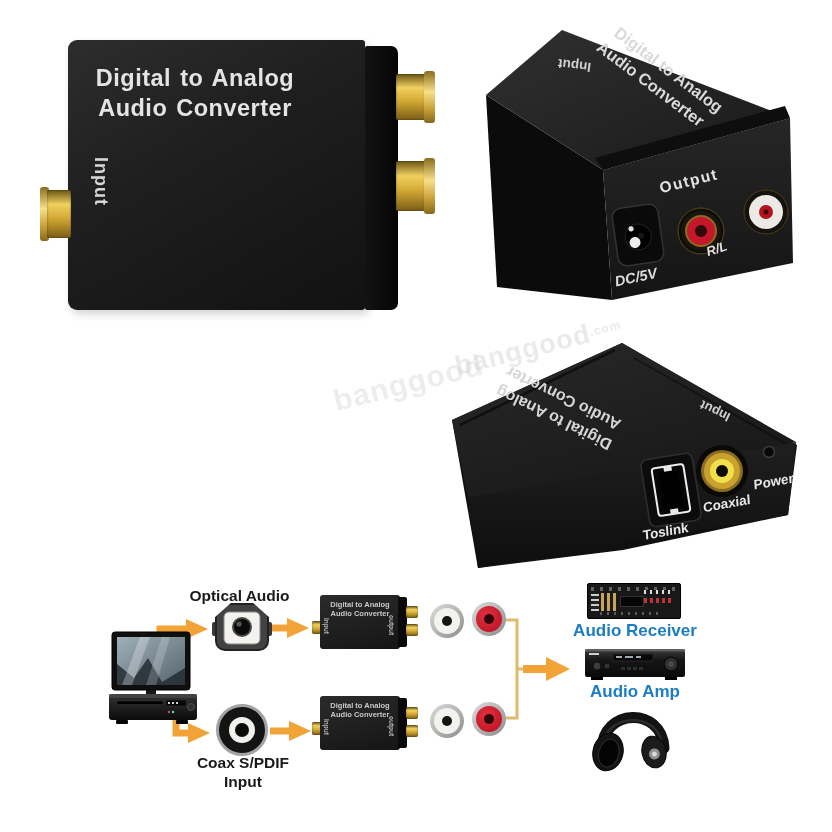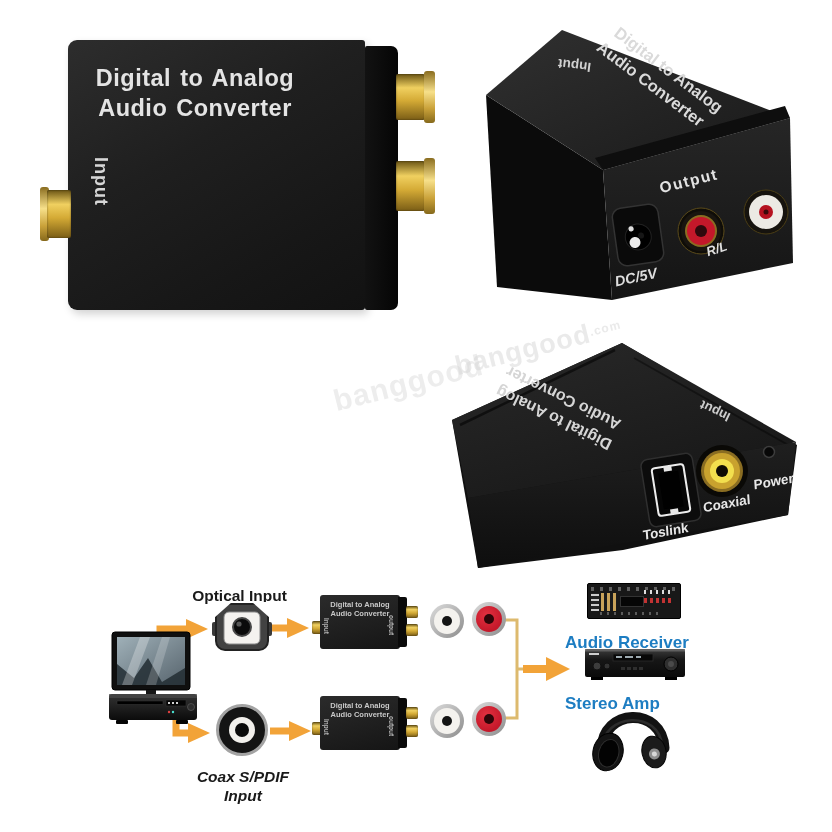--- a/index.html
+++ b/index.html
@@ -31,21 +31,21 @@
   .rca-outer{position:absolute;width:34px;height:34px;border-radius:50%;
              background:linear-gradient(135deg,#dcdcdc,#8c8c8c);}
   .rca-mid{position:absolute;inset:4px;border-radius:50%;}
   .rca-mid.white{background:#f4f2ee;}
   .rca-mid.red{background:radial-gradient(circle at 40% 35%,#e23140,var(--rca-red,#C4182A) 70%);}
   .rca-dot{position:absolute;inset:12px;border-radius:50%;background:#141414;}
   
   .coax-outer{border-radius:50%;background:#141414;border:3px solid #a3a3a3;box-sizing:border-box;}
   .circle{border-radius:50%;}
   
-  .blue-label{color:var(--label-blue,#1D7DC2);font-weight:bold;font-size:17px;text-align:left;margin-top:12px;}
+  .blue-label{color:var(--label-blue,#1D7DC2);font-weight:bold;font-size:17px;text-align:center;}
   .black-label{color:#1a1a1a;font-weight:bold;font-size:15.5px;text-align:center;line-height:19px;}
   .wm{font-weight:bold;letter-spacing:1px;white-space:nowrap;}
 </style>
 </head>
 <body>
 
 <div class="canvas">
 
   <div class="abs wm" style="left:330px;top:385px;transform:rotate(-14deg);transform-origin:left top;
               font-size:30px;color:rgba(140,140,140,0.16);z-index:1;">banggood</div>
@@ -222,36 +222,36 @@
       <rect x="62" y="14" width="2" height="2" fill="#cfcfcf"></rect>
       <rect x="66" y="14" width="2" height="2" fill="#cfcfcf"></rect>
       <rect x="70" y="14" width="2" height="2" fill="#cfcfcf"></rect>
       <circle cx="85" cy="19" r="3.5" fill="#2e2e2e" stroke="#555" stroke-width="0.8"></circle>
       <circle cx="63" cy="24" r="1.2" fill="#e04040"></circle>
       <circle cx="67" cy="24" r="1.2" fill="#49e0d0"></circle>
       <rect x="10" y="32" width="12" height="4" rx="1" fill="#050505"></rect>
       <rect x="70" y="32" width="12" height="4" rx="1" fill="#050505"></rect>
     </svg>
 
-    <div class="abs black-label" style="left:182px;top:11px;width:115px;">Optical Input</div>
+    <div class="abs black-label" style="left:182px;top:11px;width:115px;">Optical Audio</div>
     <svg class="abs" style="left:212px;top:25px;" width="60" height="56" viewBox="0 0 60 56">
       <rect x="0" y="22" width="6" height="14" rx="2" fill="#3a3a3a"></rect>
       <rect x="54" y="22" width="6" height="14" rx="2" fill="#3a3a3a"></rect>
       <rect x="4" y="4" width="52" height="46" rx="9" fill="#424242" stroke="#222" stroke-width="2"></rect>
       <polygon points="2,2 20,2 2,18" fill="#ffffff"></polygon>
       <polygon points="58,2 40,2 58,18" fill="#ffffff"></polygon>
       <rect x="12" y="12" width="36" height="32" rx="5" fill="#f4f2ef" stroke="#8a8a8a" stroke-width="1"></rect>
       <circle cx="30" cy="27" r="9" fill="#0b0b0b" stroke="#474747" stroke-width="2"></circle>
       <circle cx="27" cy="24" r="2.6" fill="#6a6a6a" opacity="0.8"></circle>
     </svg>
 
     <div class="abs coax-outer" style="left:216px;top:129px;width:52px;height:52px;"></div>
     <div class="abs circle" style="left:229px;top:142px;width:26px;height:26px;background:#f2f0ec;"></div>
     <div class="abs circle" style="left:235px;top:148px;width:14px;height:14px;background:#0a0a0a;"></div>
-    <div class="abs black-label" style="left:180px;top:192px;width:126px;font-style:italic;">
+    <div class="abs black-label" style="left:180px;top:178px;width:126px;">
       <div>Coax S/PDIF</div>
       <div>Input</div>
     </div>
 
     <div class="abs mini" style="left:312px;top:20px;">
       <div class="abs gold" style="left:0;top:26px;width:10px;height:13px;"></div>
       <div class="mini-body"></div>
       <div class="mini-strip"></div>
       <div class="mini-title">
         <div>Digital to Analog</div>
@@ -324,21 +324,21 @@
       <circle cx="24" cy="19" r="3" fill="#333" stroke="#111"></circle>
       <circle cx="88" cy="17" r="7" fill="#2f2f2f" stroke="#000"></circle>
       <circle cx="88" cy="17" r="3" fill="#4a4a4a"></circle>
       <rect x="38" y="20" width="4" height="3" fill="#2e2e2e"></rect>
         <rect x="44" y="20" width="4" height="3" fill="#2e2e2e"></rect>
       <rect x="50" y="20" width="4" height="3" fill="#2e2e2e"></rect>
         <rect x="56" y="20" width="4" height="3" fill="#2e2e2e"></rect>
       <rect x="8" y="30" width="12" height="3" fill="#000"></rect>
         <rect x="82" y="30" width="12" height="3" fill="#000"></rect>
     </svg>
-    <div class="abs blue-label" style="left:565px;top:107px;width:140px;">Stereo Amp</div>
+    <div class="abs blue-label" style="left:565px;top:107px;width:140px;">Audio Amp</div>
 
     <svg class="abs" style="left:588px;top:119px;" width="90" height="80" viewBox="0 0 90 80">
       <path d="M14,56 C14,14 74,12 76,54" fill="none" stroke="#121212" stroke-width="11" stroke-linecap="round"></path>
       <path d="M14,56 C14,18 72,16 74,52" fill="none" stroke="#3c3c3c" stroke-width="2.5" opacity="0.6"></path>
       <g transform="rotate(14,20,58)">
         <ellipse cx="20" cy="58" rx="15" ry="19" fill="#141414" stroke="#000"></ellipse>
         <ellipse cx="21" cy="59" rx="10" ry="14" fill="#030303" stroke="#2e2e2e" stroke-width="1"></ellipse>
       </g>
       <g transform="rotate(-12,66,58)">
         <ellipse cx="66" cy="58" rx="12" ry="16" fill="#1b1b1b" stroke="#050505"></ellipse>

